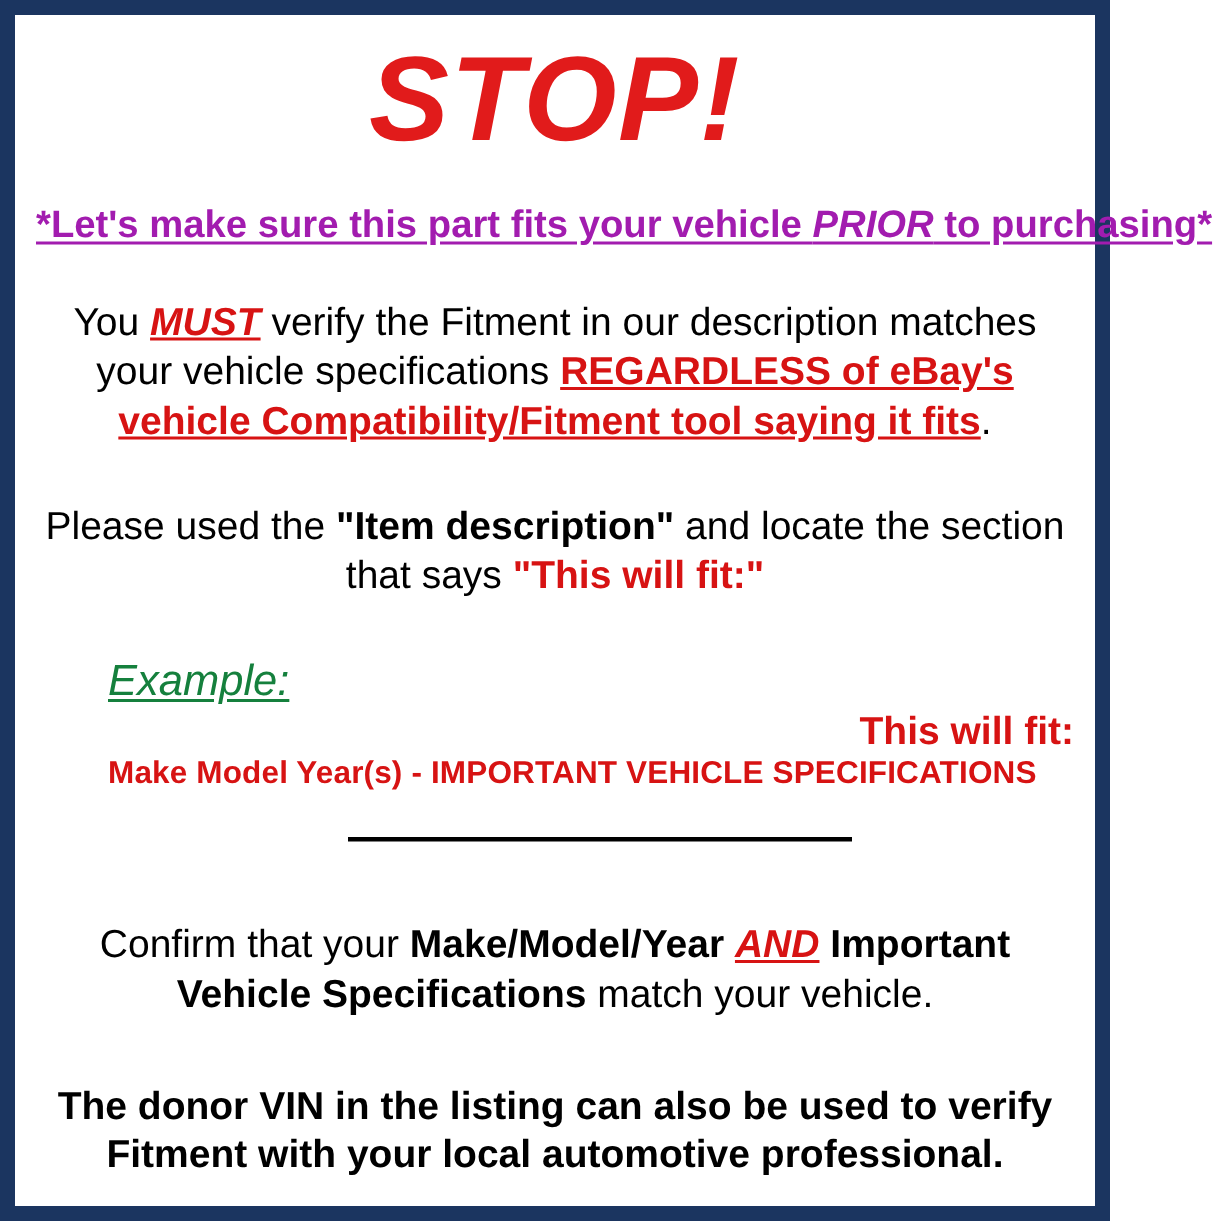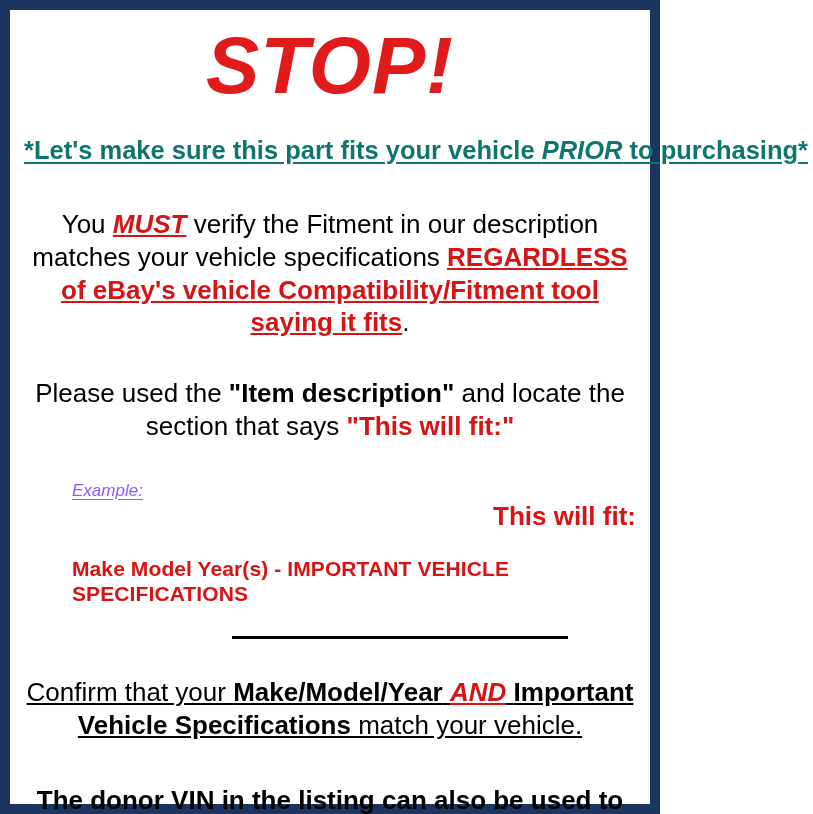--- a/index.html
+++ b/index.html
@@ -9,21 +9,21 @@
   }
   body {
     width: 813px;
     height: 814px;
     overflow: hidden;
     font-family: "Liberation Sans", sans-serif;
   }
 
   .notice-card {
     box-sizing: border-box;
-    width: 660px;
+    width: 740px;
     height: 814px;
     background: #ffffff;
     border: 10px solid #1b3560;
     padding: 0 14px;
     display: block;
   }
 
   .inner {
     box-sizing: border-box;
     width: 100%;
@@ -36,43 +36,43 @@
     font-weight: bold;
     font-style: italic;
     font-size: 80px;
     line-height: 1;
     letter-spacing: 1px;
     margin: 16px 0 0 0;
     text-align: center;
   }
 
   .subtitle {
-    color: #0f766e;
+    color: #a21caf;
     font-weight: bold;
     font-size: 25.5px;
     line-height: 1.1;
     text-decoration: underline;
     text-underline-offset: 3px;
     margin: 30px 0 0 0;
     white-space: nowrap;
     text-align: center;
   }
   .subtitle .ital { font-style: italic; }
 
   .para {
     color: #000000;
     font-size: 26px;
     line-height: 1.26;
     text-align: center;
     margin: 0;
   }
 
-  .p-must { margin-top: 44px; }
+  .p-must { margin-top: 34px; }
   .p-itemdesc { margin-top: 38px; }
-  .p-confirm { margin-top: 32px; text-decoration: underline; }
+  .p-confirm { margin-top: 47px; }
   .p-vin { margin-top: 42px; font-weight: bold; }
   .b { font-weight: bold; }
 
   .must {
     color: #d71313;
     font-weight: bold;
     font-style: italic;
     text-decoration: underline;
     text-underline-offset: 2px;
   }
@@ -93,41 +93,40 @@
     color: #000000;
     font-weight: bold;
   }
 
   .example-block {
     margin-top: 38px;
     padding-left: 48px;
     text-align: left;
   }
   .example-label {
-    color: #8b5cf6;
-    font-size: 17px;
+    color: #15803d;
+    font-size: 29px;
     font-style: italic;
     text-decoration: underline;
     text-underline-offset: 3px;
     line-height: 1.15;
   }
   .example-willfit {
     color: #d71313;
     font-weight: bold;
     font-size: 26px;
     line-height: 1.18;
     margin-top: 1px;
     text-align: right;
   }
   .example-spec {
     color: #d71313;
     font-weight: bold;
     font-size: 21px;
     line-height: 1.2;
-    margin-top: 24px;
     letter-spacing: 0.1px;
   }
 
   .divider-wrap {
     margin-top: 26px;
     height: 12px;
     position: relative;
   }
   .divider {
     position: absolute;

